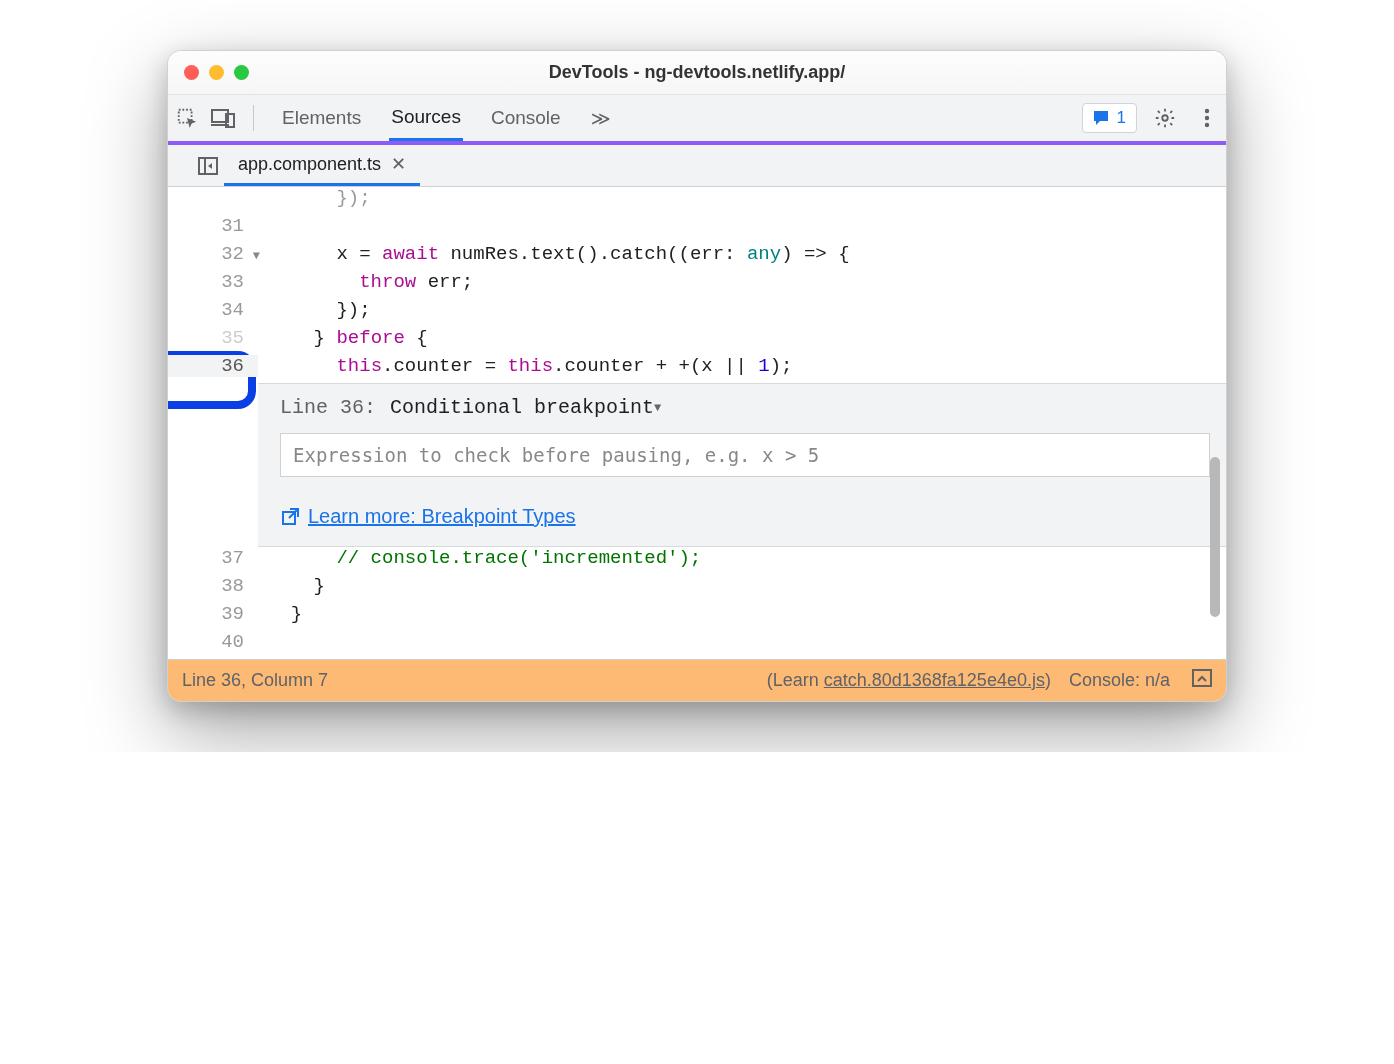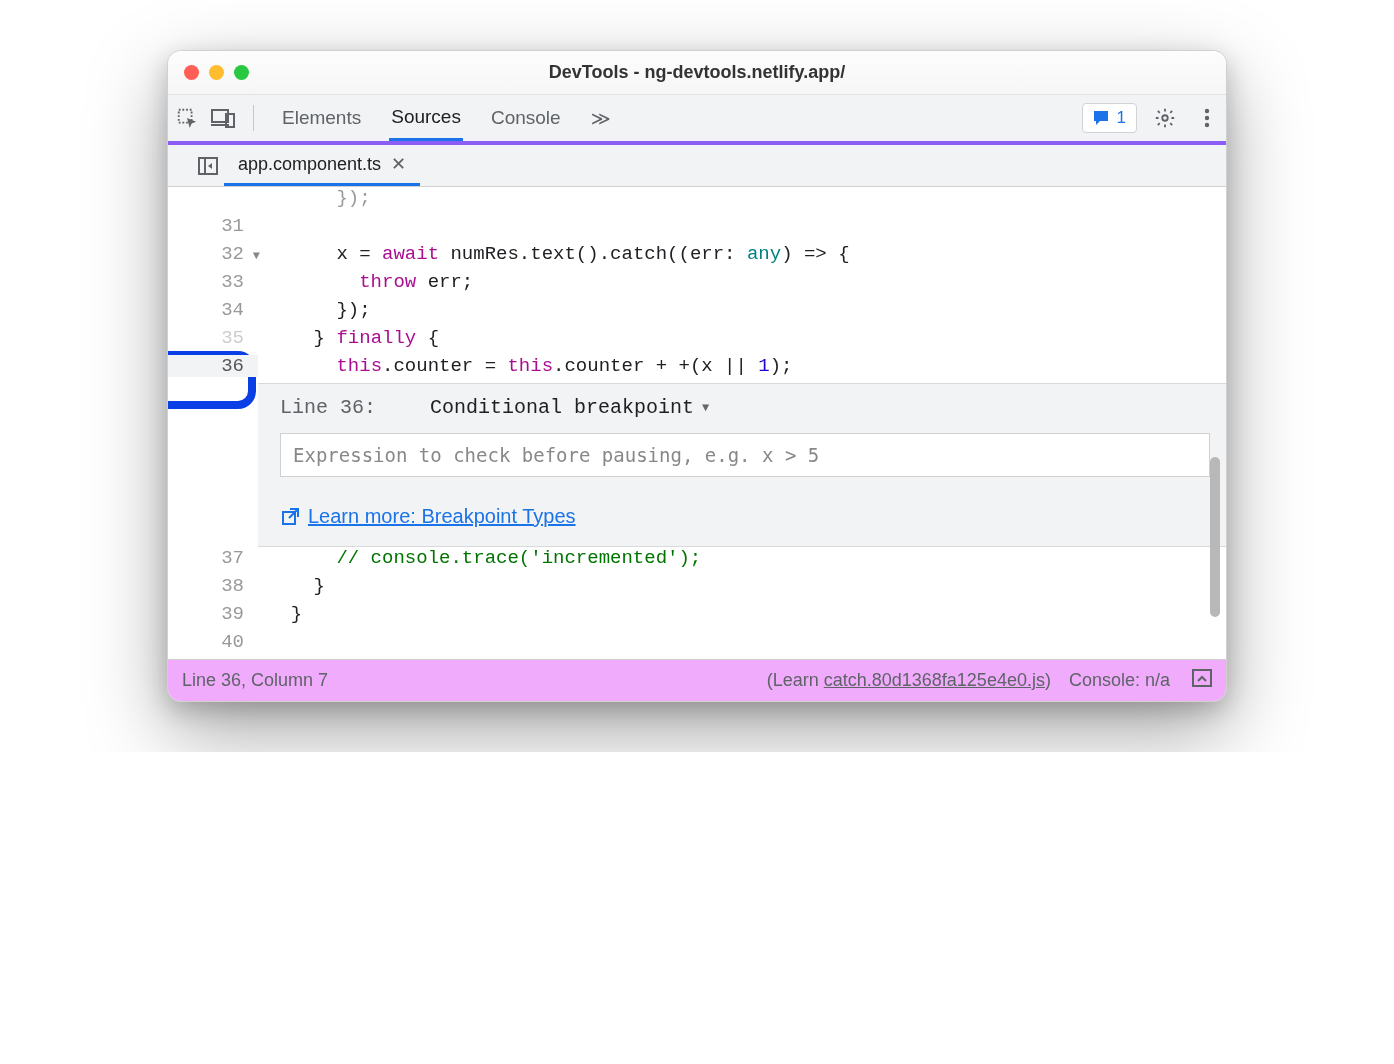--- a/index.html
+++ b/index.html
@@ -112,34 +112,34 @@
 .typ { color: #008080; }
 .com { color: #007400; }
 .bp-panel {
   background: #f1f3f4;
   border-top: 1px solid #d9d9d9;
   border-bottom: 1px solid #d9d9d9;
   margin-left: 90px;
   padding: 12px 16px 18px 22px;
 }
 .bp-head { display: flex; align-items: center; gap: 14px; font-size: 20px; color: #5f6368; }
-.bp-type { color: #202124; display: flex; align-items: center; gap: 8px; cursor: pointer; margin-left: 40px; }
+.bp-type { color: #202124; display: flex; align-items: center; gap: 0; cursor: pointer; }
 .bp-type .tri { font-size: 12px; color: #666; }
 .bp-input {
   width: 100%; margin-top: 14px;
   font-family: Menlo, Consolas, monospace; font-size: 19px;
   padding: 10px 12px; border: 1px solid #d0d0d0; background: #fff;
   color: #333;
 }
 .bp-input::placeholder { color: #888; }
 .learn { margin-top: 28px; display: flex; align-items: center; gap: 8px; }
 .learn a { color: #1a73e8; font-size: 20px; text-decoration: underline; font-family: -apple-system, sans-serif;}
 .learn svg { stroke: #1a73e8; }
 .statusbar {
-  height: 42px; background: #f0abfc;
+  height: 42px; background: #fdba74;
   border-top: 1px solid #d0d0d0;
   display: flex; align-items: center;
   padding: 0 14px; font-size: 18px; color: #5f6368;
   gap: 8px;
 }
 .statusbar .from { margin-left: auto; }
 .statusbar .src { text-decoration: underline; color: #5f6368; }
 .statusbar .cov { margin-left: 10px; }
 .sb-icon { margin-left: 14px; cursor: pointer; }
 .highlight-ring {
@@ -246,21 +246,21 @@
     <div class="code-row">
         <div class="gutter">33</div>
       <div class="code"><span class="kw">        throw</span><span> err;</span></div>
       </div>
     <div class="code-row">
         <div class="gutter">34</div>
       <div class="code">      });</div>
       </div>
     <div class="code-row">
         <div class="gutter" style="color:#ccc"><span>35</span></div>
-      <div class="code"><span>    } </span><span class="kw">finally</span><span> {</span></div>
+      <div class="code"><span>    } </span><span class="kw">before</span><span> {</span></div>
       </div>
     <div class="code-row">
         <div class="gutter hl">36</div>
       <div class="code"><span>      </span><span class="kw">this</span><span>.counter = </span><span class="kw">this</span><span>.counter + +(x || </span><span class="num">1</span><span>);</span></div>
       </div>
 
     <div class="bp-panel">
       <div class="bp-head">
         <span>Line 36:</span>
         <span class="bp-type">

